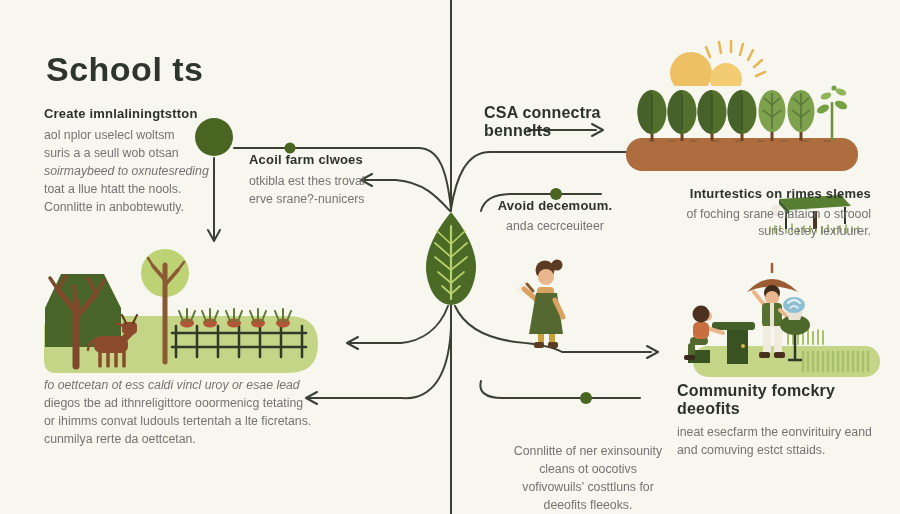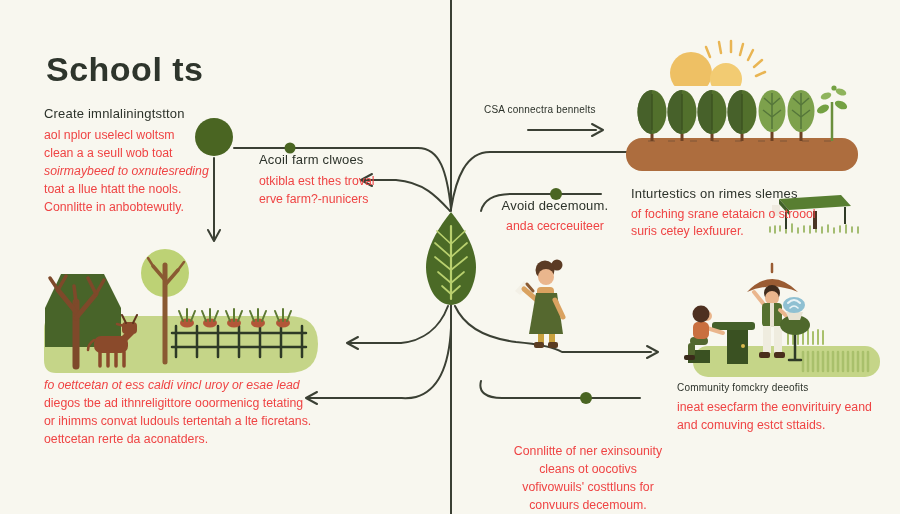--- a/index.html
+++ b/index.html
@@ -2,23 +2,23 @@
 <html><head>
 <meta charset="utf-8">
 <style>
   html,body{margin:0;padding:0;background:#e9e8e0;}
   .canvas{position:relative;width:900px;height:514px;background:#f8f7ef;
           font-family:"Liberation Sans",sans-serif;color:#3b4034;overflow:hidden;}
   svg.art{position:absolute;left:0;top:0;}
   .title{position:absolute;left:46px;top:50px;margin:0;font-size:34px;font-weight:800;
          color:#2e352c;letter-spacing:.5px;}
   .blk{position:absolute;}
-  .h{font-weight:normal;font-size:13px;color:#2c322a;margin:0 0 5px 0;letter-spacing:.2px;}
-  .h2{font-size:10px;}
-  .t{font-size:12.3px;line-height:18px;margin:0;color:#ef4444;}
+  .h{font-weight:bold;font-size:13px;color:#2c322a;margin:0 0 5px 0;letter-spacing:.2px;}
+  .h2{font-size:16px;}
+  .t{font-size:12.3px;line-height:18px;margin:0;color:#737373;}
   .tt{line-height:17px;}
   .it{font-style:italic;}
   .ctr{text-align:center;}
 </style>
 </head>
 <body>
 
 <div class="canvas">
 
   <svg class="art" width="900" height="514" viewBox="0 0 900 514">
@@ -337,59 +337,59 @@
         <path d="M790,308 Q794,304 798,308" stroke="#e9f3f6" stroke-width="1.6" fill="none" stroke-linecap="round"></path>
       </g>
     </g>
   </svg>
 
   <h1 class="title">School ts</h1>
 
   <div class="blk" style="left:44px;top:106px;width:215px;">
     <p class="h">Create imnlaliningtstton</p>
     <p class="t">aol nplor uselecl woltsm</p>
-    <p class="t">clean a a seull wob toat</p>
+    <p class="t">suris a a seull wob otsan</p>
     <p class="t it">soirmaybeed to oxnutesreding</p>
     <p class="t">toat a llue htatt the nools.</p>
     <p class="t">Connlitte in anbobtewutly.</p>
   </div>
 
-  <div class="blk" style="left:249px;top:152px;width:170px;margin-left:10px;">
+  <div class="blk" style="left:249px;top:152px;width:170px;">
     <p class="h">Acoil farm clwoes</p>
     <p class="t">otkibla est thes troval</p>
-    <p class="t">erve farm?-nunicers</p>
+    <p class="t">erve srane?-nunicers</p>
   </div>
 
   <div class="blk" style="left:484px;top:104px;width:170px;">
     <p class="h h2">CSA connectra bennelts</p>
   </div>
 
   <div class="blk ctr" style="left:489px;top:198px;width:132px;">
     <p class="h">Avoid decemoum.</p>
     <p class="t tt">anda cecrceuiteer</p>
   </div>
 
-  <div class="blk" style="left:631px;top:186px;width:240px;">
+  <div class="blk" style="left:631px;top:186px;width:240px;text-align:right;">
     <p class="h">Inturtestics on rimes slemes</p>
     <p class="t tt">of foching srane etataicn o stroool</p>
     <p class="t tt">suris cetey lexfuurer.</p>
   </div>
 
   <div class="blk" style="left:44px;top:376px;width:290px;">
     <p class="t it">fo oettcetan ot ess caldi vincl uroy or esae lead</p>
     <p class="t">diegos tbe ad ithnreligittore ooormenicg tetating</p>
     <p class="t">or ihimms convat ludouls tertentah a lte ficretans.</p>
-    <p class="t">oettcetan rerte da aconatders.</p>
+    <p class="t">cunmilya rerte da oettcetan.</p>
   </div>
 
   <div class="blk ctr" style="left:498px;top:398px;width:180px;margin-top:44px;">
     <p class="t">Connlitte of ner exinsounity</p>
     <p class="t">cleans ot oocotivs</p>
     <p class="t">vofivowuils' costtluns for</p>
-    <p class="t">convuurs decemoum.</p>
+    <p class="t">deeofits fleeoks.</p>
   </div>
 
   <div class="blk" style="left:677px;top:382px;width:218px;">
     <p class="h h2">Community fomckry deeofits</p>
     <p class="t">ineat esecfarm the eonvirituiry eand</p>
     <p class="t">and comuving estct sttaids.</p>
   </div>
 
 </div>
 

